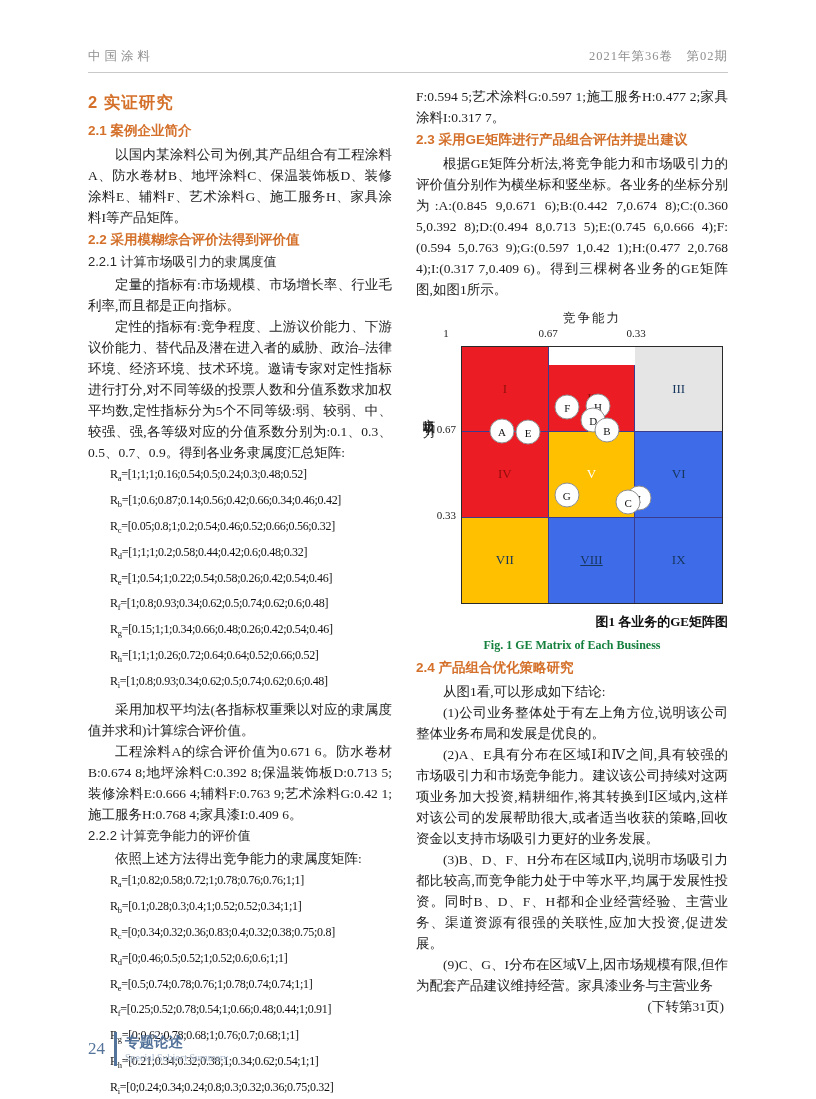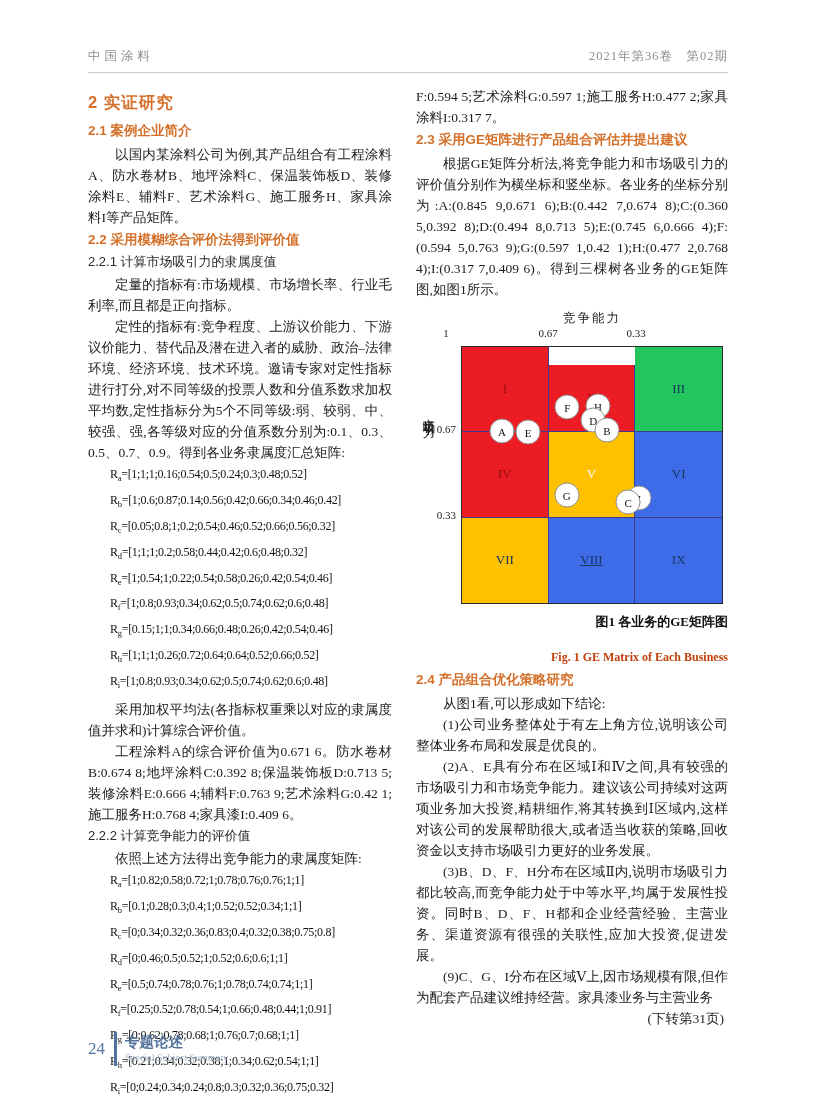--- a/index.html
+++ b/index.html
@@ -46,21 +46,21 @@
   .ge-grid { position:relative; width:262px; height:258px; border:1px solid #2a2a2a;
              display:grid; grid-template-columns:repeat(3,1fr); grid-template-rows:repeat(3,1fr); }
   .cell { display:flex; align-items:center; justify-content:center; font-size:13px;
           border-right:1px solid #3b3b8f; border-bottom:1px solid #3b3b8f; }
   .cell:nth-child(3n) { border-right:none; }
   .cell:nth-child(n+7) { border-bottom:none; }
   .bubble { position:absolute; width:25px; height:25px; border-radius:50%; background:#fff;
             border:1px solid #8f8f8f; display:flex; align-items:center; justify-content:center;
             font-size:11px; color:#111; transform:translate(-50%,-50%); }
   .cap-cn { text-align:right; font-size:13px; font-weight:bold; margin-top:6px; color:#111; }
-  .cap-en { text-align:right; font-size:12px; font-weight:bold; margin-top:19px; color:#c2410c; }
+  .cap-en { text-align:center; font-size:12px; font-weight:bold; margin-top:7px; color:#15803d; }
   .cont-note { text-align:right; font-size:13.5px; line-height:21px; color:#1c1c1c; padding-right:4px; }
 
   
   .ftr { position:absolute; left:88px; top:1032px; display:flex; align-items:center; }
   .ftr .pg { font-size:17px; color:#54739b; margin-right:9px; }
   .ftr .bar { width:3px; height:34px; background:#54739b; margin-right:8px; }
   .ftr .cn { font-size:14.5px; font-weight:bold; color:#54739b; line-height:17px; }
   .ftr .en { font-size:10px; color:#a3b4c9; line-height:13px; }
 </style>
 </head>
@@ -122,21 +122,21 @@
           <div class="x-title">竞争能力</div>
           <span class="x-tick xt0">1</span>
           <span class="x-tick xt1">0.67</span>
           <span class="x-tick xt2">0.33</span>
           <div class="y-title">市场吸引力</div>
           <span class="y-tick yt0">0.67</span>
           <span class="y-tick yt1">0.33</span>
           <div class="ge-grid">
               <div class="cell" style="background: rgb(236, 28, 36); color: rgb(144, 16, 12);">I</div>
               <div class="cell" style="background: rgb(236, 28, 36); color: rgb(144, 16, 12); margin-top: 18px;">II</div>
-              <div class="cell" style="background: #22c55e; color: rgb(22, 54, 92);">III</div>
+              <div class="cell" style="background: #e5e5e5; color: rgb(22, 54, 92);">III</div>
               <div class="cell" style="background: rgb(236, 28, 36); color: rgb(144, 16, 12);">IV</div>
               <div class="cell" style="background: rgb(255, 192, 0); color: rgb(255, 255, 255);">V</div>
               <div class="cell" style="background: rgb(62, 107, 232); color: rgb(22, 54, 92);">VI</div>
               <div class="cell" style="background: rgb(255, 192, 0); color: rgb(22, 54, 92);">VII</div>
               <div class="cell" style="background: rgb(62, 107, 232); color: rgb(22, 54, 92); text-decoration: underline;">VIII</div>
               <div class="cell" style="background: rgb(62, 107, 232); color: rgb(22, 54, 92);">IX</div>
               <div class="bubble" style="left: 15.41%; top: 32.84%; z-index: 1;">A</div>
               <div class="bubble" style="left: 25.44%; top: 33.36%; z-index: 2;">E</div>
               <div class="bubble" style="left: 40.55%; top: 23.61%; z-index: 3;">F</div>
               <div class="bubble" style="left: 52.28%; top: 23.16%; z-index: 4;">H</div>

